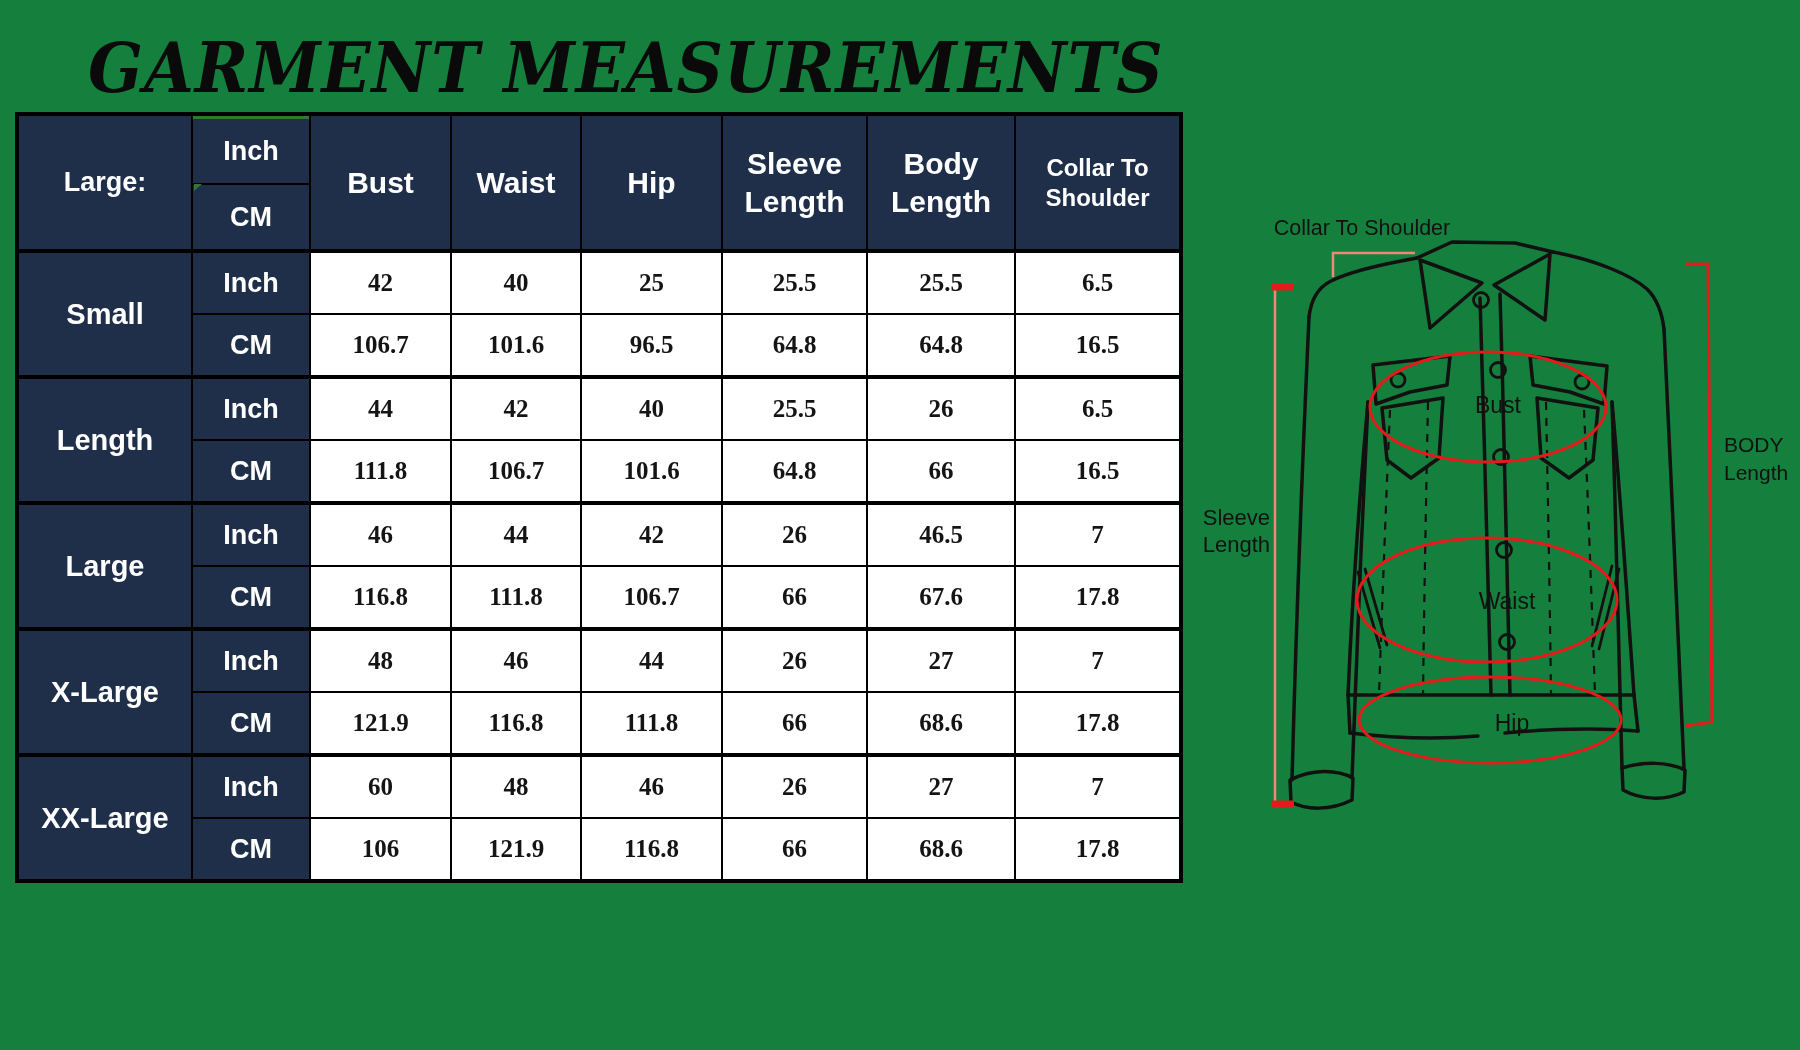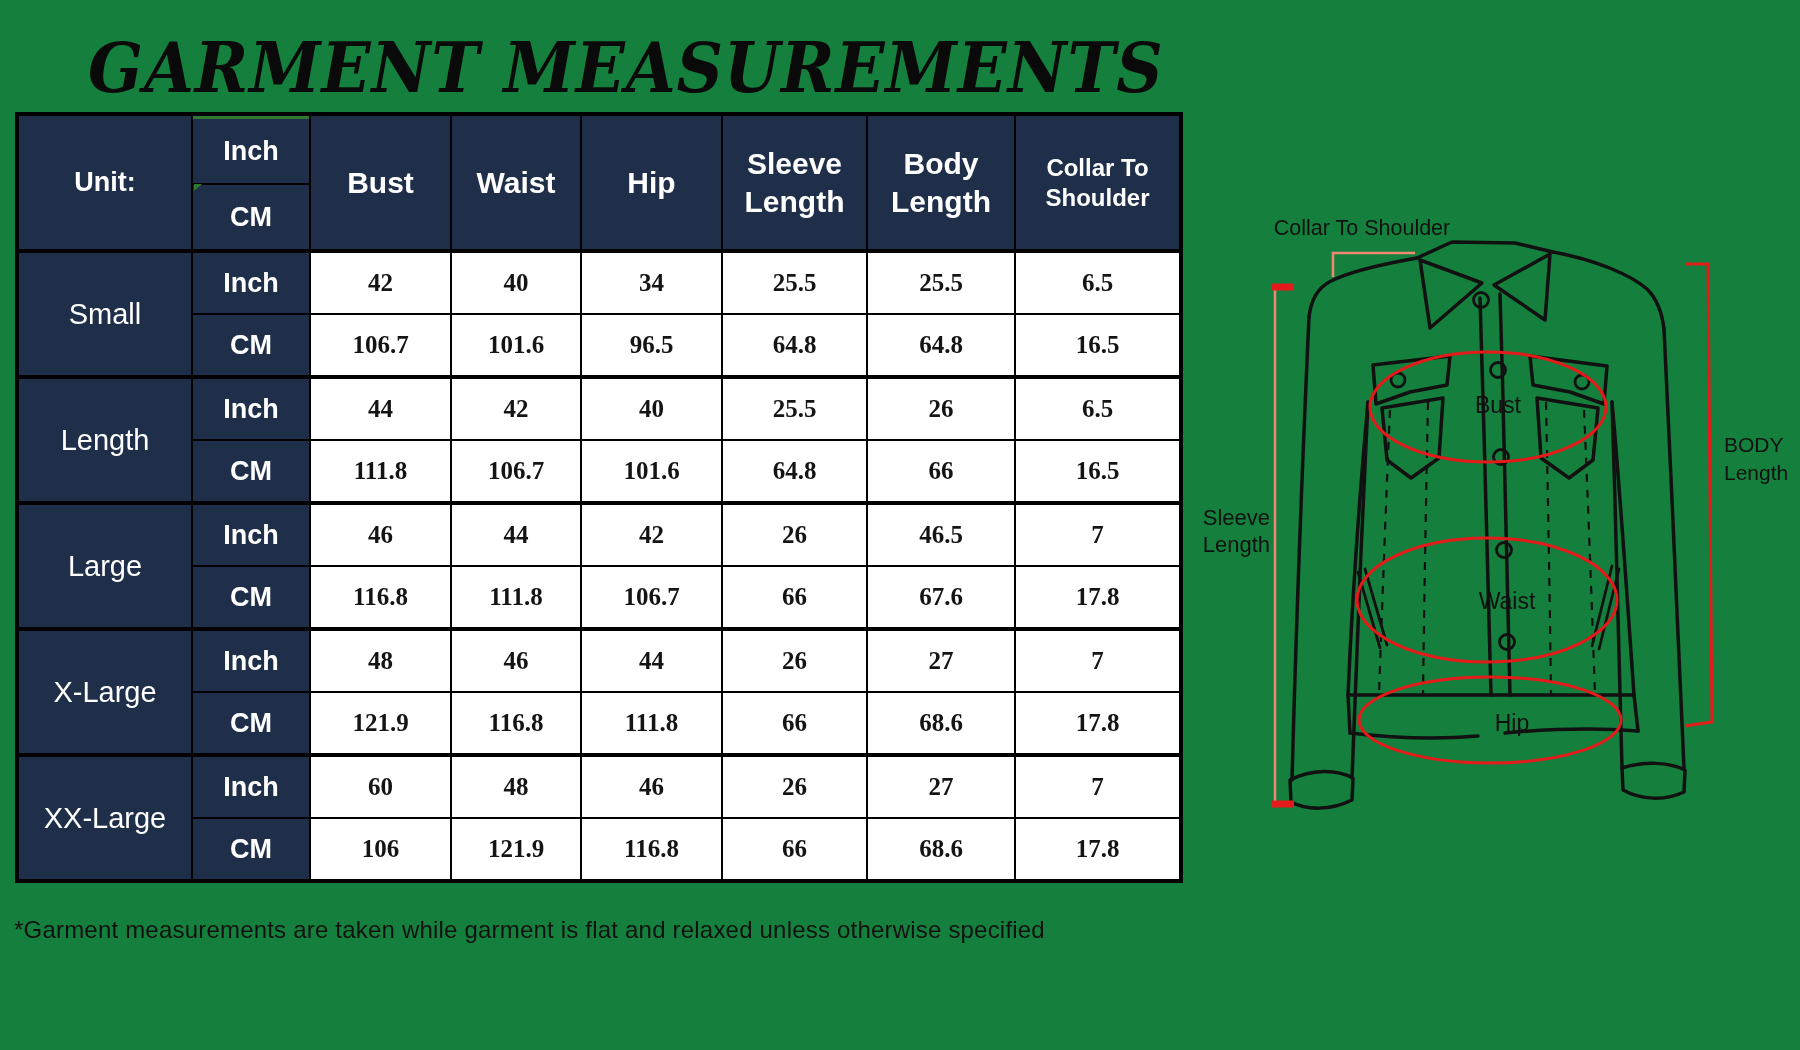--- a/index.html
+++ b/index.html
@@ -25,21 +25,21 @@
   .size-chart tr.block-start td{border-top:4px solid #000;}
   .unithead{font-size:27px;font-weight:700;}
   .col{font-size:30px;font-weight:700;line-height:1.25;}
   .col.collar{font-size:24px;}
   .icwrap{position:relative;display:flex;flex-direction:column;height:133px;}
   .ic{flex:1;display:flex;align-items:center;justify-content:center;
       font-size:27px;font-weight:700;}
   .ic.top{border-bottom:2px solid #000;border-top:3px solid #2F7A2F;}
   .green-tri{position:absolute;left:1px;top:68px;width:0;height:0;
       border-top:7px solid #2F7A2F;border-right:8px solid transparent;}
-  td.size{font-size:29px;font-weight:400;}
+  td.size{font-size:29px;font-weight:700;}
   td.unit{font-size:27px;font-weight:700;}
   td.val{background:#ffffff;color:#141414;font-size:25px;font-weight:700;
          font-family:Liberation Serif, serif;}
 
   
   .footnote{position:absolute;left:14px;top:916px;font-size:24px;color:#111111;
             letter-spacing:0.2px;font-weight:400;}
 
   
   .diagram{position:absolute;left:1090px;top:180px;width:710px;height:660px;}
@@ -58,42 +58,42 @@
         <col style="width:118px">
         <col style="width:141px">
         <col style="width:130px">
       <col style="width:141px">
         <col style="width:145px">
         <col style="width:148px">
         <col style="width:166px">
     </colgroup>
     <tbody>
         <tr class="head">
-      <th class="navy unithead">Unit:</th>
+      <th class="navy unithead">Large:</th>
       <th class="navy" style="padding:0">
         <div class="icwrap">
           <div class="ic top">Inch</div>
           <div class="ic">CM</div>
           <div class="green-tri"></div>
         </div>
       </th>
       <th class="navy col">Bust</th>
       <th class="navy col">Waist</th>
       <th class="navy col">Hip</th>
       <th class="navy col">Sleeve Length</th>
       <th class="navy col">Body Length</th>
       <th class="navy col collar">Collar To Shoulder</th>
     </tr>
 
     <tr class="data-row block-start">
       <td class="navy size" rowspan="2">Small</td>
       <td class="navy unit">Inch</td>
       <td class="val">42</td>
       <td class="val">40</td>
-      <td class="val">34</td>
+      <td class="val">25</td>
       <td class="val">25.5</td>
       <td class="val">25.5</td>
       <td class="val">6.5</td>
     </tr>
     <tr class="data-row">
       <td class="navy unit">CM</td>
       <td class="val">106.7</td>
       <td class="val">101.6</td>
       <td class="val">96.5</td>
       <td class="val">64.8</td>
@@ -176,21 +176,20 @@
       <td class="val">106</td>
       <td class="val">121.9</td>
       <td class="val">116.8</td>
       <td class="val">66</td>
       <td class="val">68.6</td>
       <td class="val">17.8</td>
     </tr>
   </tbody>
     </table>
 
-  <div class="footnote">*Garment measurements are taken while garment is flat and relaxed unless otherwise specified</div>
 
   <svg class="diagram" viewBox="0 0 710 660">
     <g stroke="#111111" stroke-width="3.5" fill="none" stroke-linecap="round" stroke-linejoin="round">
 
       <path d="M 327,78 C 293,84 259,92 241,101 C 229,107 221,119 219,137"></path>
       <path d="M 463,72 C 506,80 541,95 557,109 C 567,119 572,132 574,149"></path>
       <path d="M 327,78 L 362,62 L 425,63 L 463,72"></path>
       <path d="M 330,80 L 392,103 L 340,148 Z"></path>
       <path d="M 460,74 L 404,105 L 455,140 Z"></path>
 

